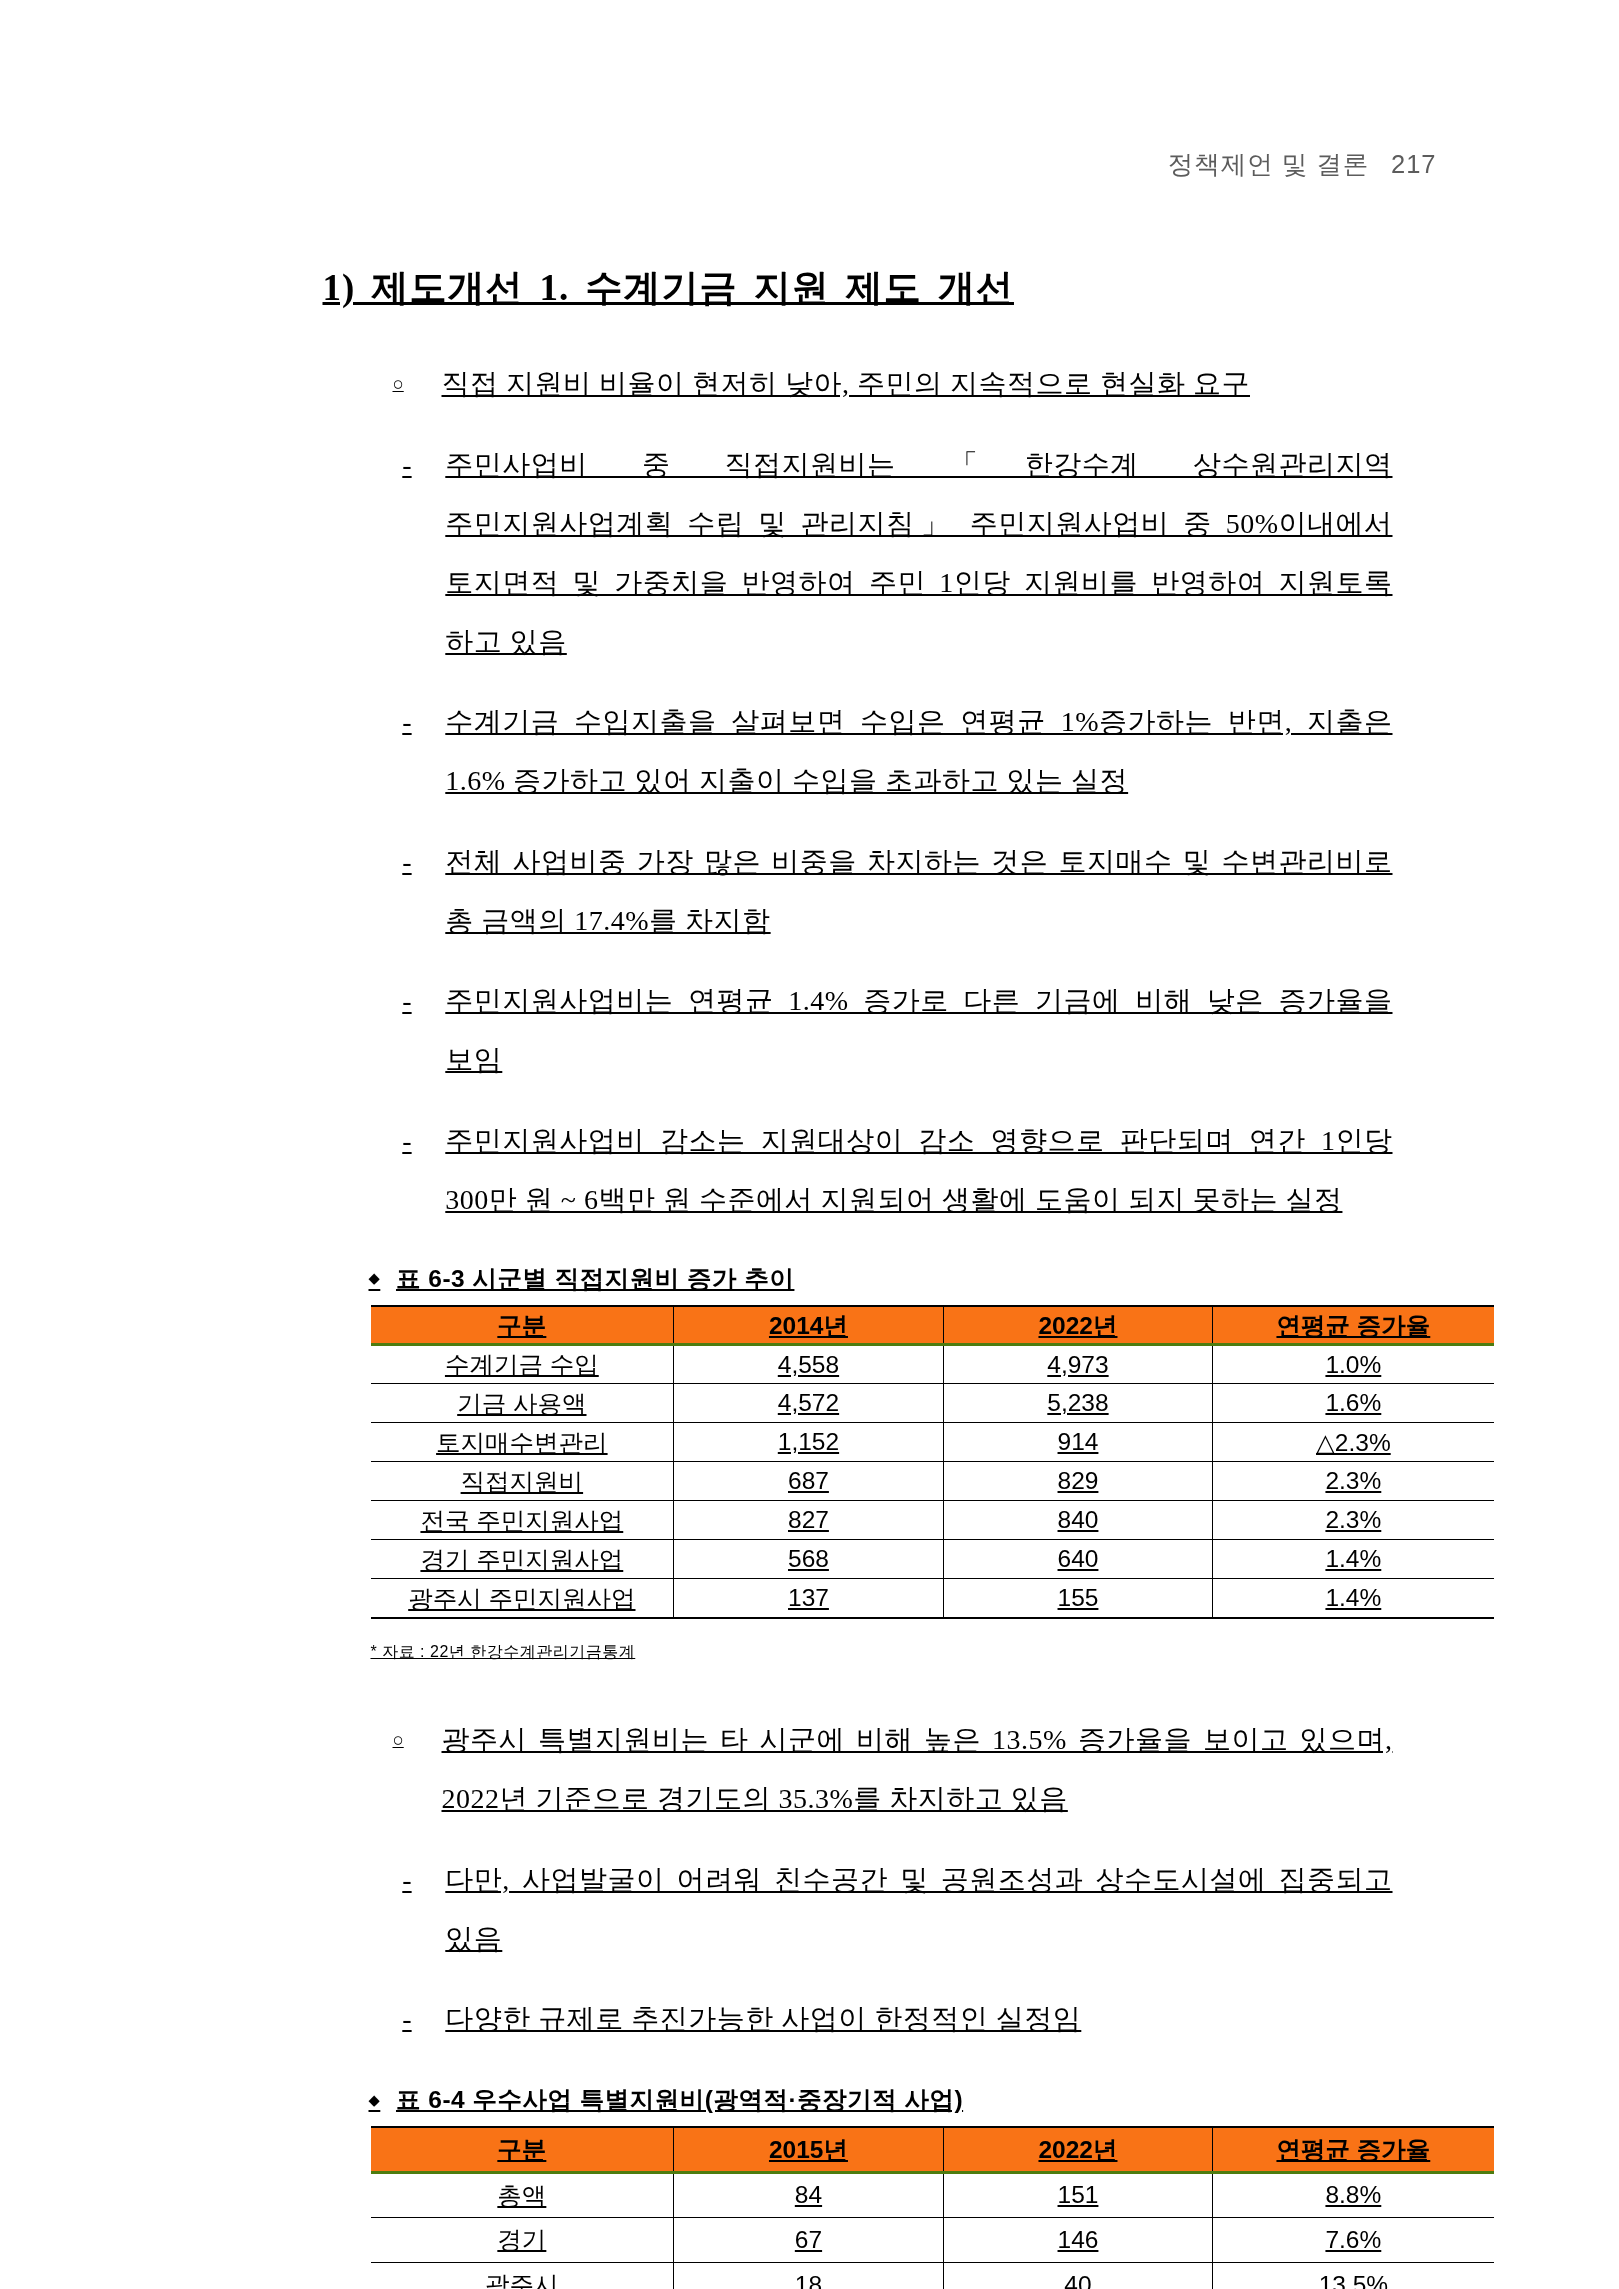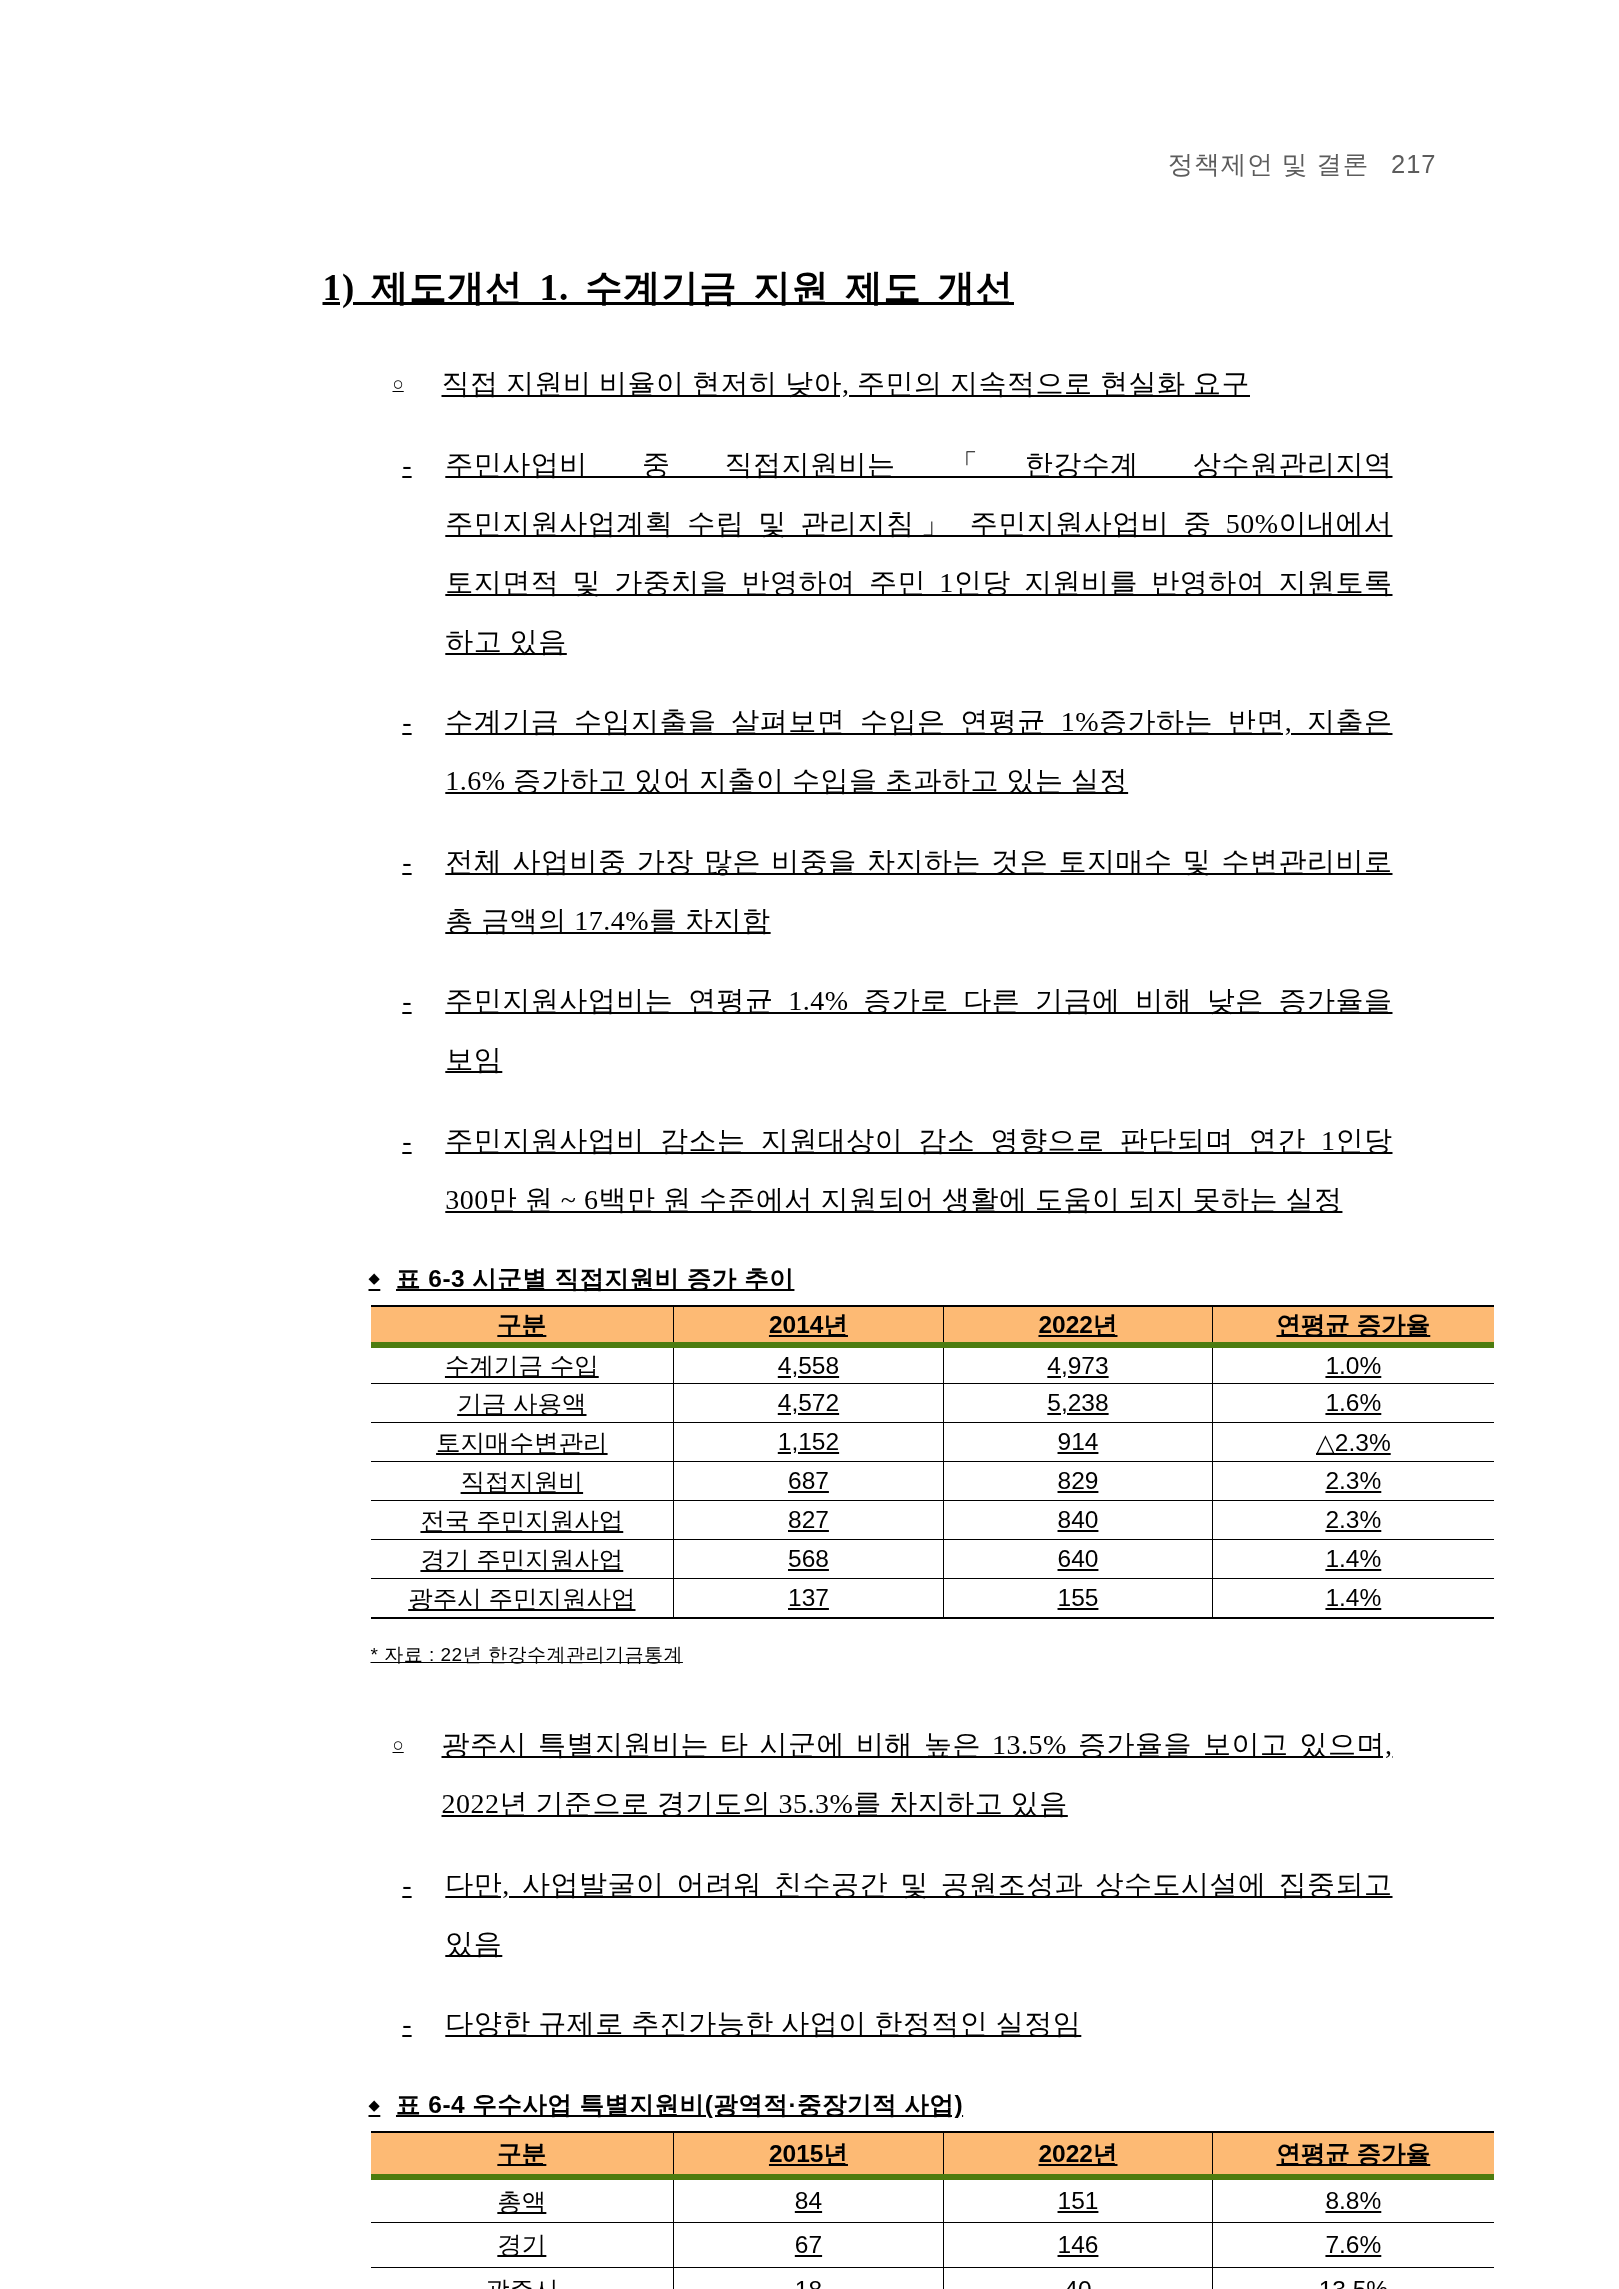--- a/index.html
+++ b/index.html
@@ -103,40 +103,40 @@
     font-family: "Liberation Sans", "DejaVu Sans", sans-serif;
     font-size: 24.5px;
     margin-top: 9.8px;
     table-layout: fixed;
   }
   table.data-table col.c1 { width: 27%; }
   table.data-table col.c2 { width: 24%; }
   table.data-table col.c3 { width: 24%; }
   table.data-table col.c4 { width: 25%; }
   table.data-table th {
-    background: #fdba74;
+    background: #f97316;
     font-weight: bold;
-    border-bottom: 6px solid #4d7c0f;
+    border-bottom: 3px solid #4d7c0f;
     text-align: center;
   }
   table.data-table th, table.data-table td {
     border-left: 1.5px solid #000;
     text-align: center;
     vertical-align: middle;
   }
   table.data-table th:first-child, table.data-table td:first-child { border-left: none; }
   table.data-table tbody tr + tr td { border-top: 1.5px solid #000; }
   table.t1 tr { height: 39px; }
   table.t2 tr { height: 45px; }
 
   .source-note {
     margin-left: 306px;
     margin-top: 23.5px;
     font-family: "Liberation Sans", "DejaVu Sans", sans-serif;
-    font-size: 19px;
+    font-size: 16px;
     letter-spacing: 0.5px;
   }
   .group-2 { margin-top: 47px; }
 </style>
 </head>
 <body>
 
 <div class="page">
 
   <div class="doc-header">

